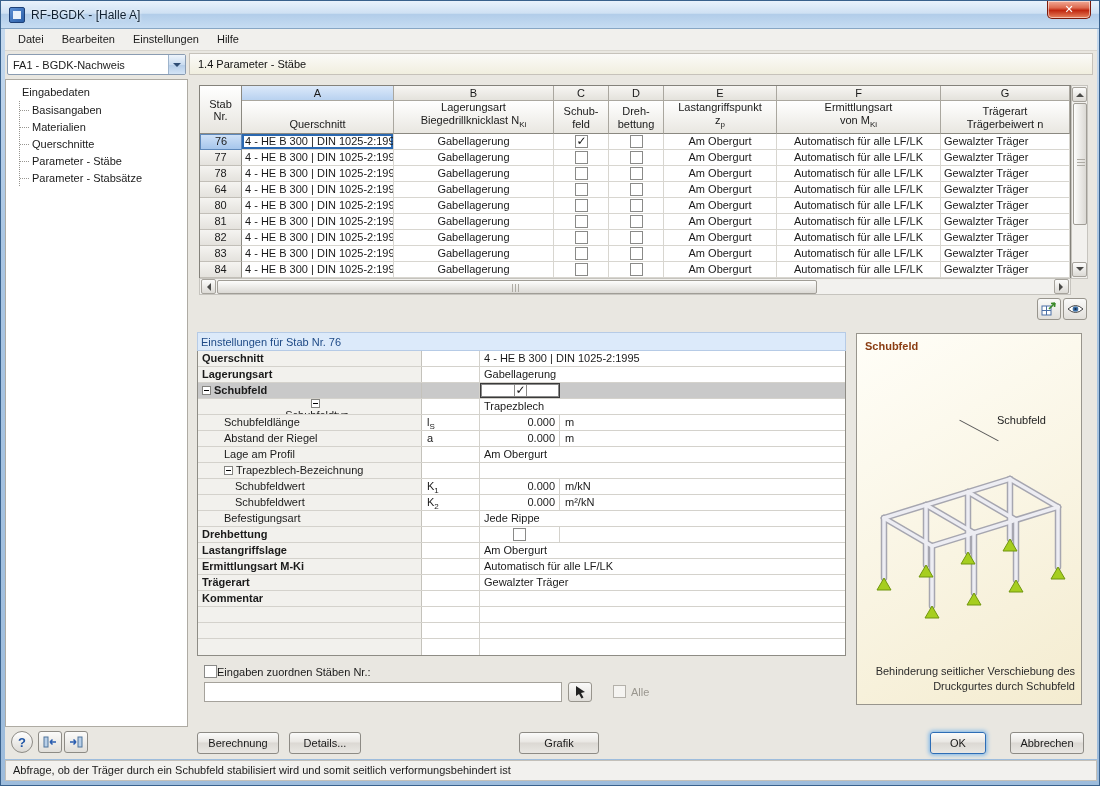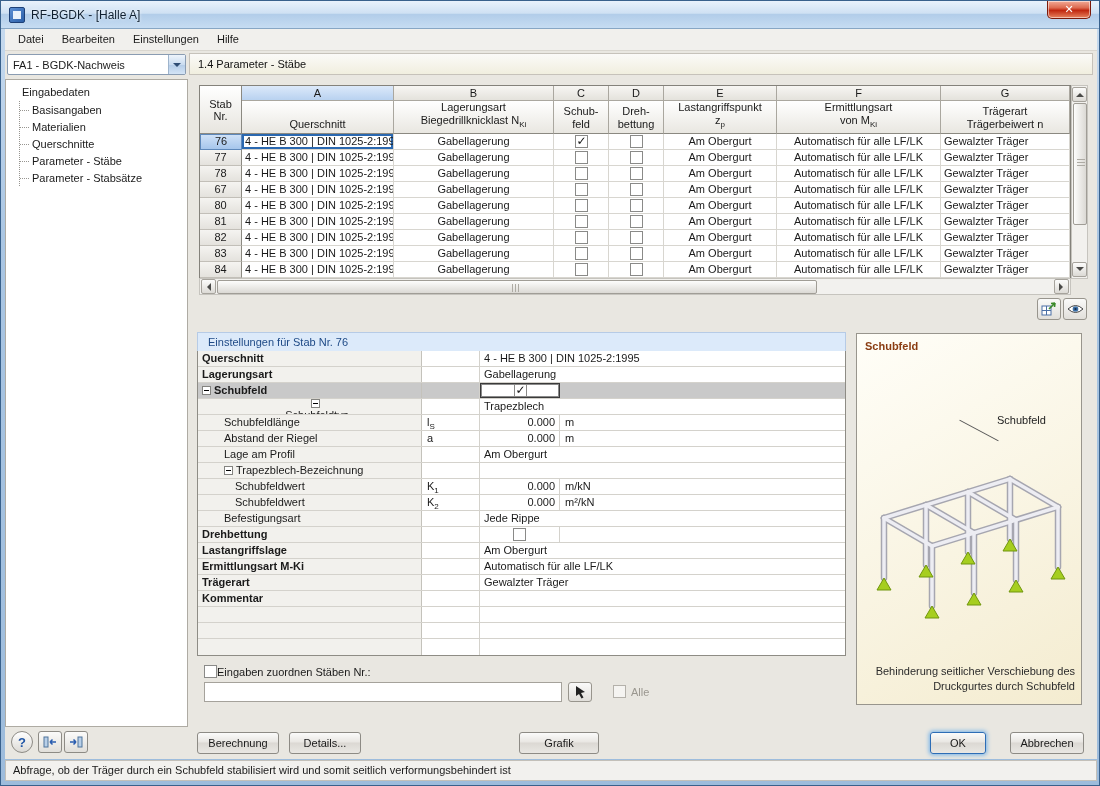--- a/index.html
+++ b/index.html
@@ -91,22 +91,22 @@
   .vthumb { position:relative; margin-top:1px; width:14px; height:122px;
     background:linear-gradient(90deg,#fdfdfc,#dbd9d4); border:1px solid #a09d96; border-radius:2px; }
   .vthumb::after { content:""; position:absolute; top:50%; left:3px; height:9px; width:8px; margin-top:-5px;
     background:repeating-linear-gradient(#aeaba4 0 1px,transparent 1px 3px); }
 
   
   .tool-btn { position:absolute; width:24px; height:22px; background:linear-gradient(#fafaf9,#e1dfda);
     border:1px solid #98958d; border-radius:3px; display:flex; align-items:center; justify-content:center; }
 
   
-  .settings-header { position:absolute; left:196px; top:331px; width:649px; height:33px; background:#dceafa;
-    border:1px solid #b6cbe6; color:#1e4a86; padding:3px 0 0 10px; }
+  .settings-header { position:absolute; left:196px; top:331px; width:649px; height:19px; background:#dceafa;
+    border:1px solid #b6cbe6; color:#1e4a86; padding:3px 0 0 3px; }
   .settings-grid { position:absolute; left:196px; top:350px; width:649px; border:1px solid #8e8c85; border-top:none; background:#fff; }
   .s-row { display:flex; height:16px; border-bottom:1px solid #d4d2cc; background:#fff; }
   .s-row:last-child { border-bottom:none; }
   .s-row.sel { background:#c9c9c9; }
   .s-row.sel .s-label, .s-row.sel .s-sym, .s-row.sel .s-unit { background:#c9c9c9; }
   .s-label { width:224px; background:#f2f1ed; border-right:1px solid #c4c2bb; line-height:15px;
     overflow:hidden; white-space:nowrap; display:flex; align-items:center; }
   .s-label .b { font-weight:bold; }
   .tree-glyph { position:relative; flex:none; width:9px; height:9px; border:1px solid #848480; background:#fff; margin-right:3px; }
   .tree-glyph::after { content:""; position:absolute; left:1px; top:3px; width:5px; border-top:1px solid #000; }
@@ -274,21 +274,21 @@
             <span class="cb"></span>
           </div>
           <div class="cell a-cb" style="width: 55px;">
             <span class="cb"></span>
           </div>
           <div class="cell a-center" style="width: 113px;">Am Obergurt</div>
           <div class="cell a-center" style="width: 164px;">Automatisch für alle LF/LK</div>
           <div class="cell a-left" style="width: 129px;">Gewalzter Träger</div>
         </div>
         <div class="grid-row">
-          <div class="nr-cell">67</div>
+          <div class="nr-cell">64</div>
           <div class="cell a-left" style="width: 152px;">4 - HE B 300 | DIN 1025-2:1995</div>
           <div class="cell a-center" style="width: 160px;">Gabellagerung</div>
           <div class="cell a-cb" style="width: 55px;">
             <span class="cb"></span>
           </div>
           <div class="cell a-cb" style="width: 55px;">
             <span class="cb"></span>
           </div>
           <div class="cell a-center" style="width: 113px;">Am Obergurt</div>
           <div class="cell a-center" style="width: 164px;">Automatisch für alle LF/LK</div>

